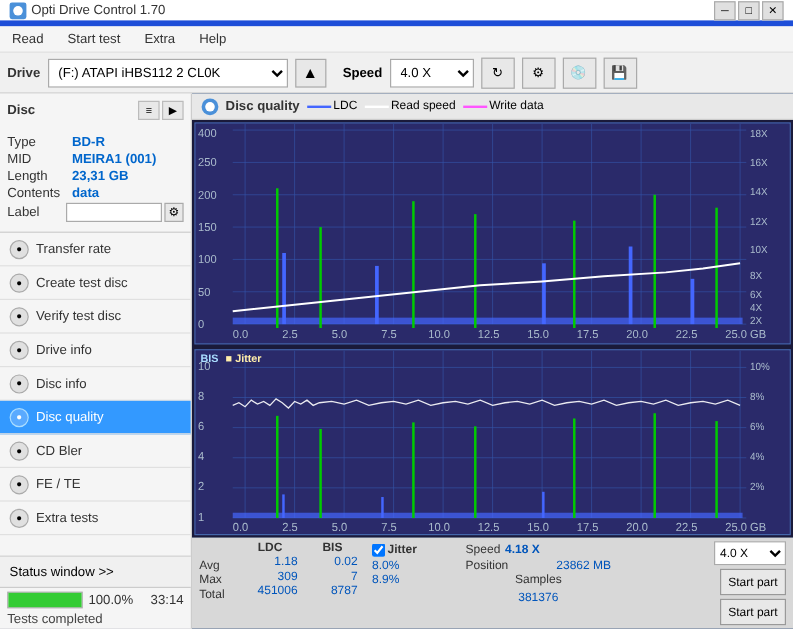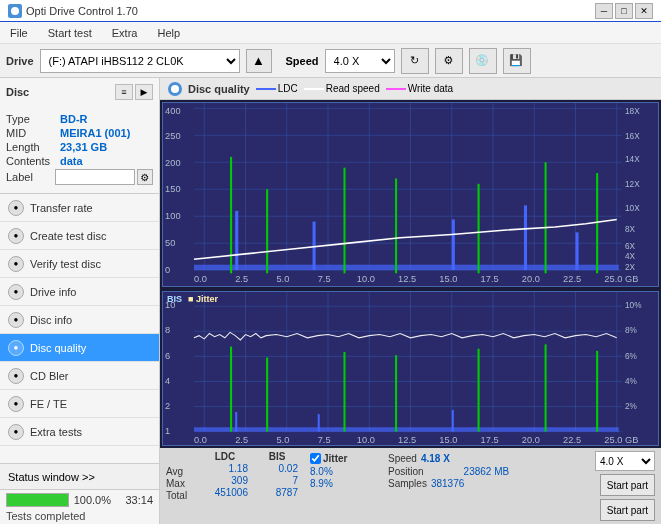--- a/index.html
+++ b/index.html
@@ -1,19 +1,19 @@
 <!DOCTYPE html>
 <html><head>
   <meta charset="utf-8">
   <style>
     * { box-sizing: border-box; margin: 0; padding: 0; }
     body { font-family: 'Segoe UI', Tahoma, Arial, sans-serif; font-size: 11px; background: #f0f0f0; width: 661px; height: 524px; overflow: hidden; }
     
     
-    .title-bar { background: #fff; height: 22px; display: flex; align-items: center; justify-content: space-between; padding: 0 8px; border-bottom: 1px solid #1d4ed8; gap: 24px; }
+    .title-bar { background: #fff; height: 22px; display: flex; align-items: center; justify-content: space-between; padding: 0 8px; border-bottom: 5px solid #1d4ed8; gap: 24px; }
     .title-bar-left { display: flex; align-items: center; gap: 4px; font-size: 11px; color: #333; }
     .title-bar-icon { width: 14px; height: 14px; background: #4a90d9; border-radius: 2px; display: flex; align-items: center; justify-content: center; }
     .title-bar-icon svg { width: 10px; height: 10px; }
     .title-bar-controls { display: flex; gap: 2px; }
     .title-btn { width: 18px; height: 16px; border: 1px solid #aaa; background: #e0e0e0; font-size: 9px; display: flex; align-items: center; justify-content: center; cursor: pointer; }
     
     
     .menu-bar { background: #f5f5f5; height: 22px; display: flex; align-items: center; padding: 0 4px; border-bottom: 1px solid #ddd; gap: 8px; }
     .menu-item { padding: 2px 6px; font-size: 11px; color: #333; cursor: pointer; }
     
@@ -101,21 +101,21 @@
     <span>Opti Drive Control 1.70</span>
   </div>
   <div class="title-bar-controls">
     <div class="title-btn">─</div>
     <div class="title-btn">□</div>
     <div class="title-btn">✕</div>
   </div>
 </div>
 
 <div class="menu-bar">
-  <span class="menu-item">File</span>
+  <span class="menu-item">Read</span>
   <span class="menu-item">Start test</span>
   <span class="menu-item">Extra</span>
   <span class="menu-item">Help</span>
 </div>
 
 <div class="drive-bar">
   <span class="drive-label">Drive</span>
   <select class="drive-select">
     <option>(F:)  ATAPI iHBS112  2 CL0K</option>
   </select>
@@ -418,21 +418,21 @@
       </div>
       <div style="display:flex;flex-direction:column;gap:1px;min-width:80px;padding-left:4px;">
         <div style="display:flex;align-items:center;gap:4px;height:14px;">
           <span style="font-size:10px;color:#333;">Speed</span>
           <span style="font-size:10px;color:#0055bb;font-weight:bold;">4.18 X</span>
         </div>
         <div style="display:flex;align-items:center;gap:4px;">
           <span style="font-size:10px;color:#333;">Position</span>
           <span style="font-size:10px;color:#0055bb;margin-left:36px;">23862 MB</span>
         </div>
-        <div style="display:flex;align-items:center;gap:4px;">
+        <div style="display:flex;align-items:center;gap:4px;flex-direction:column;">
           <span style="font-size:10px;color:#333;">Samples</span>
           <span style="font-size:10px;color:#0055bb;">381376</span>
         </div>
       </div>
       <div style="flex:1;"></div>
       <div style="display:flex;flex-direction:column;gap:3px;align-items:flex-end;justify-content:center;">
         <div style="display:flex;align-items:center;gap:4px;">
           <select class="speed-select-small">
             <option>4.0 X</option>
           </select>

